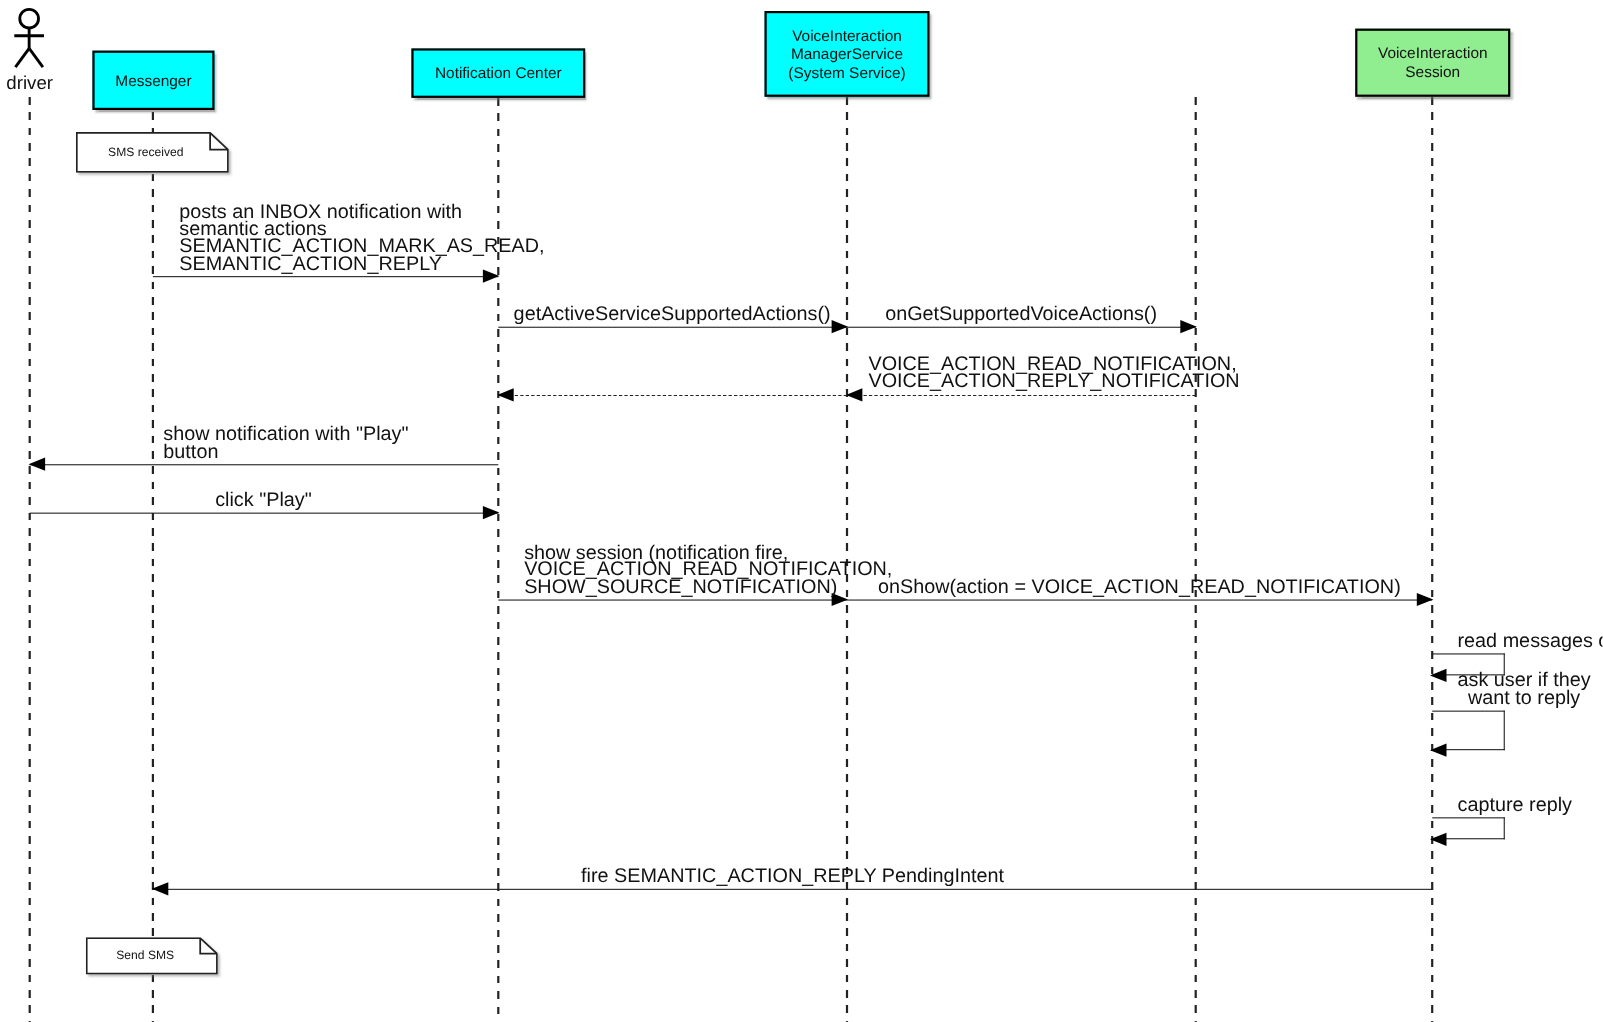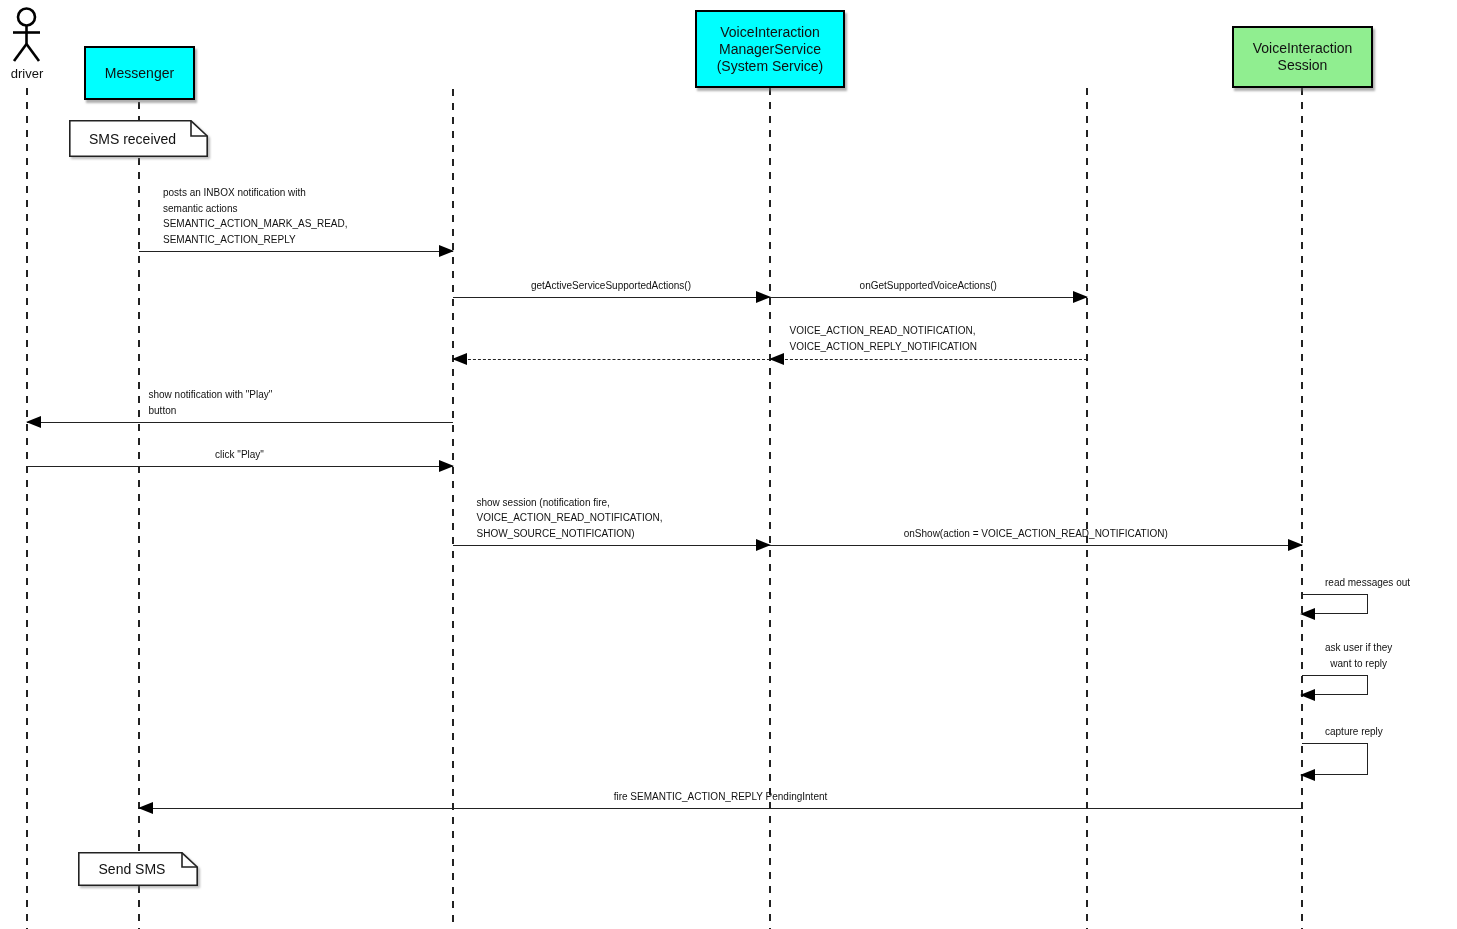--- a/index.html
+++ b/index.html
@@ -19,41 +19,41 @@
     font-size:14px; line-height:17px; white-space:pre-line;
     box-shadow:2px 3px 2px rgba(110,110,110,0.55);
   }
   .cyan { background:#00ffff; }
   .green { background:#90ee90; }
   
   .note { position:absolute; filter:drop-shadow(2px 2px 1px rgba(120,120,120,0.5)); }
   .note svg { display:block; }
   .note .ntxt {
     position:absolute; inset:0; display:flex; align-items:center; justify-content:center;
-    font-size:14px; padding-right:12px;
+    font-size:11px; padding-right:12px;
   }
   
   .msg { position:absolute; height:0; }
   .ln  { position:absolute; left:0; right:0; top:-1px; border-top:1.6px solid #222; }
   .ln.dashed { border-top-style:dashed; }
   .ah { position:absolute; width:0; height:0; top:-7px;
         border-top:6px solid transparent; border-bottom:6px solid transparent; }
   .ah.right { right:-1px; border-left:15px solid #000; }
   .ah.left  { left:-1px;  border-right:15px solid #000; }
-  .lbl { position:absolute; bottom:5px; font-size:10px; line-height:15.5px;
+  .lbl { position:absolute; bottom:5px; font-size:18px; line-height:15.5px;
          white-space:pre-line; width:max-content; }
   .lbl.center { left:0; right:0; width:auto; text-align:center; white-space:nowrap; }
   
   .selfloop { position:absolute; box-sizing:border-box;
       border:1.6px solid #222; border-left:none; }
   .selfloop .ah { bottom:-7px; top:auto; left:-2px; border-right:15px solid #000;
       border-left:none; }
   .selfloop .lbl { bottom:calc(100% + 5px); left:23px;text-align:center; }
   
-  .actor-label { position:absolute; font-size:13px; text-align:center; }
+  .actor-label { position:absolute; font-size:17px; text-align:center; }
 </style>
 </head>
 <body>
 
 <div id="canvas">
 
   <div class="lifeline" style="left:26.5px;"></div>
   <div class="lifeline" style="left:139px;"></div>
   <div class="lifeline" style="left:452.5px; top:89px;"></div>
   <div class="lifeline" style="left:769.5px;"></div>
@@ -64,20 +64,23 @@
     <circle cx="20.5" cy="12" r="8.5" fill="none" stroke="#000" stroke-width="2.6"></circle>
     <line x1="20.5" y1="20.5" x2="20.5" y2="39" stroke="#000" stroke-width="2.6"></line>
     <line x1="7" y1="27.5" x2="34" y2="27.5" stroke="#000" stroke-width="2.6"></line>
     <line x1="20.5" y1="39" x2="8" y2="56" stroke="#000" stroke-width="2.6"></line>
     <line x1="20.5" y1="39" x2="33" y2="56" stroke="#000" stroke-width="2.6"></line>
   </svg>
   <div class="actor-label" style="left:0px; top:66px; width:54px;">driver</div>
 
   <div class="pbox cyan" style="left:84px; top:46px; width:111px; height:54px;">
     <span>Messenger</span>
+  </div>
+  <div class="pbox cyan" style="left:374px; top:44px; width:158px; height:45px;">
+    <span>Notification Center</span>
   </div>
   <div class="pbox cyan" style="left:695px; top:10px; width:150px; height:78px;">
     <span>VoiceInteraction
 ManagerService
 (System Service)</span>
   </div>
   <div class="pbox green" style="left:1232px; top:26px; width:141px; height:62px;">
     <span>VoiceInteraction
 Session</span>
   </div>
@@ -148,27 +151,27 @@
     <div class="ln"></div>
     <div class="ah right"></div>
     <div class="lbl center">onShow(action = VOICE_ACTION_READ_NOTIFICATION)</div>
   </div>
 
   <div class="selfloop" style="left:1302px; top:594px; width:66px; height:20px;">
     <div class="ah"></div>
     <div class="lbl">read messages out</div>
   </div>
 
-  <div class="selfloop" style="left:1302px; top:675px; width:66px; height:20px;">
+  <div class="selfloop" style="left:1302px; top:646px; width:66px; height:36px;">
     <div class="ah"></div>
     <div class="lbl">ask user if they
 want to reply</div>
   </div>
 
-  <div class="selfloop" style="left:1302px; top:743px; width:66px; height:32px;">
+  <div class="selfloop" style="left:1302px; top:743px; width:66px; height:20px;">
     <div class="ah"></div>
     <div class="lbl">capture reply</div>
   </div>
 
   <div class="msg" style="left:139px; top:809px; width:1163px;">
     <div class="ln"></div>
     <div class="ah left"></div>
     <div class="lbl center">fire SEMANTIC_ACTION_REPLY PendingIntent</div>
   </div>
 

